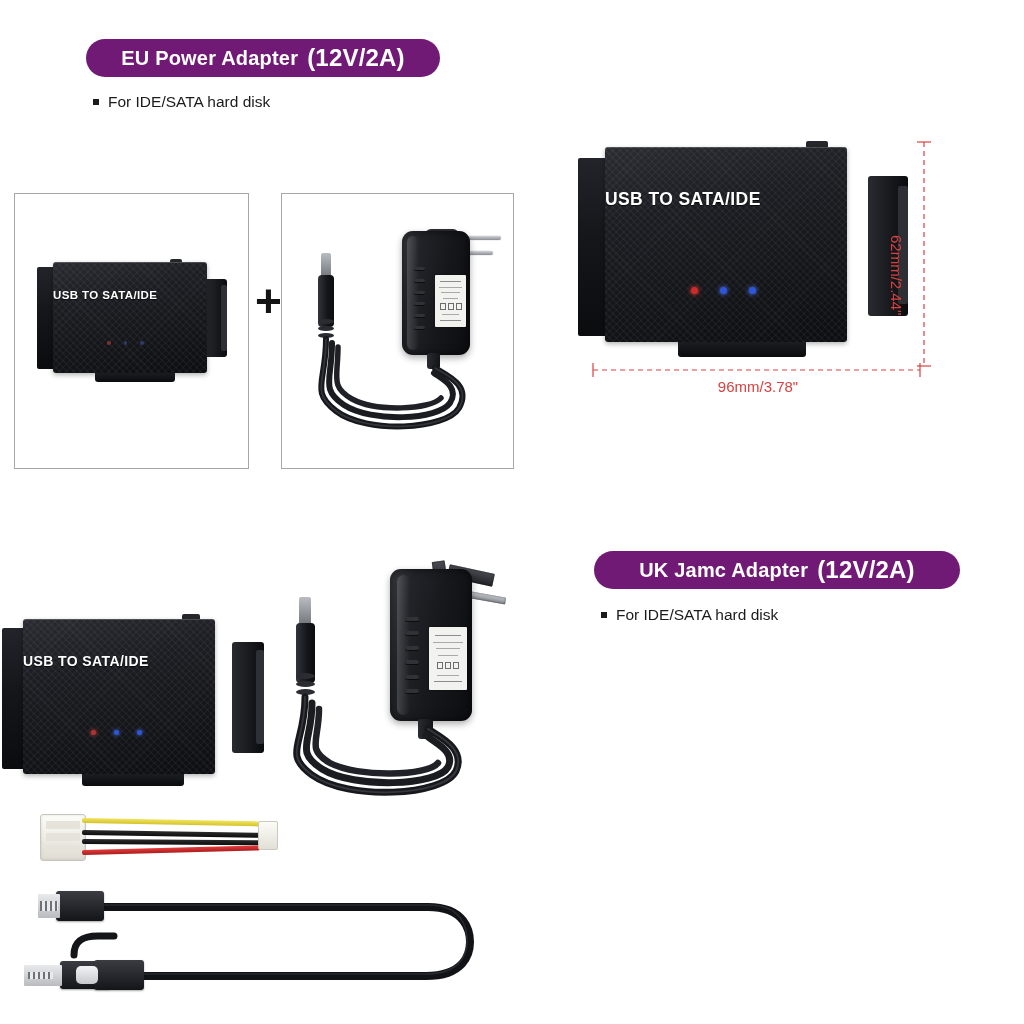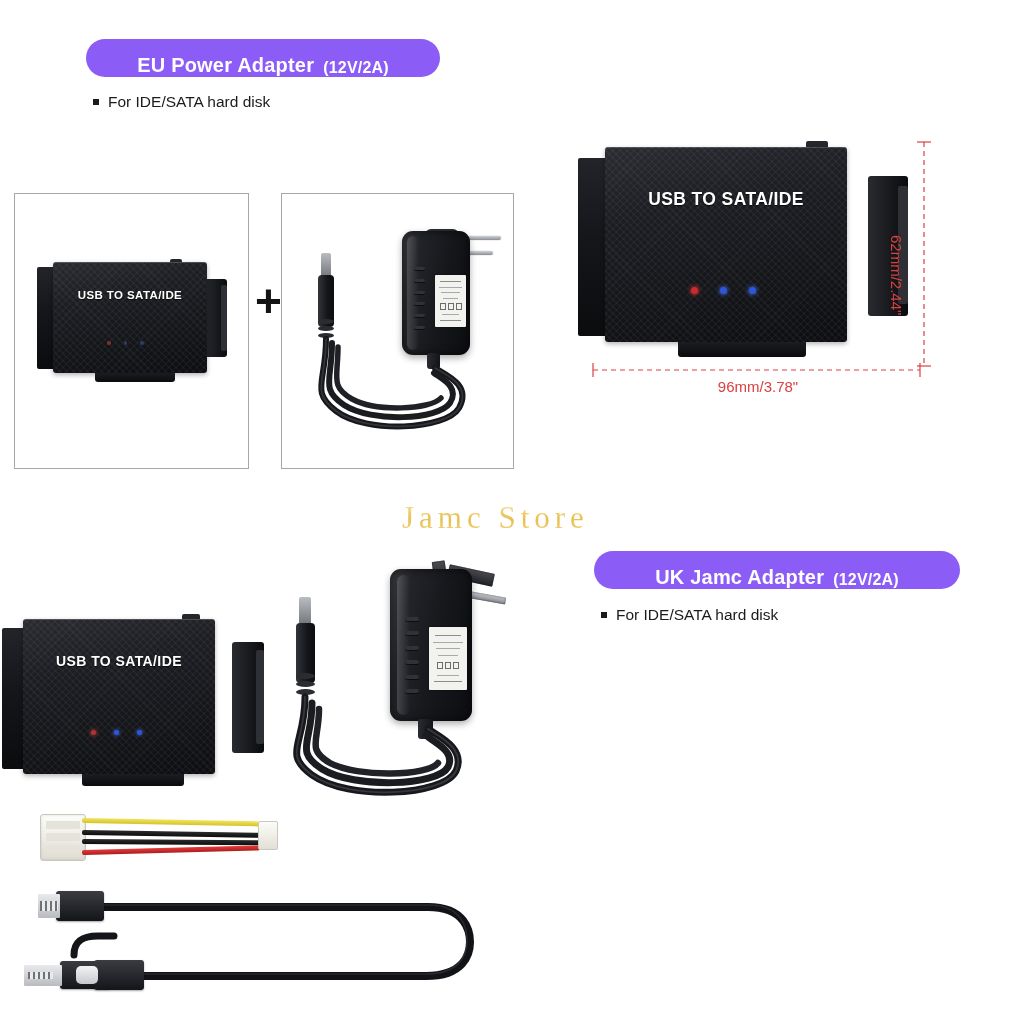--- a/index.html
+++ b/index.html
@@ -8,26 +8,26 @@
     width:1024px;height:1024px;position:relative;overflow:hidden;
     font-family:"Liberation Sans","DejaVu Sans",sans-serif;
     background:#ffffff;
     -webkit-font-smoothing:antialiased;
   }
   .stage{position:absolute;left:0;top:0;width:1024px;height:1024px;}
   .abs{position:absolute;}
 
   
   .badge{
-    position:absolute;display:flex;align-items:flex-end;justify-content:center;
-    background:#8b5cf6;color:#ffffff;border-radius:999px;
+    position:absolute;display:flex;align-items:center;justify-content:center;
+    background:#701a75;color:#ffffff;border-radius:999px;
     font-weight:bold;white-space:nowrap;letter-spacing:.2px;
   }
   .badge .b-main{font-size:20px;}
-  .badge .b-sub{font-size:16px;margin-left:9px;}
+  .badge .b-sub{font-size:24px;margin-left:9px;}
   #badge-eu{left:86px;top:39px;width:354px;height:38px;}
   #badge-uk{left:594px;top:551px;width:366px;height:38px;}
 
   .bullet-row{position:absolute;display:flex;align-items:center;font-size:15.5px;color:#1b1b1b;}
   .bullet-sq{width:6px;height:6px;background:#1b1b1b;margin-right:9px;flex:0 0 auto;}
   #bullet-eu{left:93px;top:93px;}
   #bullet-uk{left:601px;top:606px;}
 
   
   .panel{position:absolute;background:#ffffff;border:1.6px solid #a7a7a7;box-sizing:border-box;}
@@ -55,21 +55,21 @@
   .dev-body{
     position:absolute;border-radius:3px;
     background:
       repeating-linear-gradient(45deg,rgba(255,255,255,.040) 0 1.5px,rgba(0,0,0,0) 1.5px 5px),
       repeating-linear-gradient(-45deg,rgba(255,255,255,.032) 0 1.5px,rgba(0,0,0,0) 1.5px 5px),
       linear-gradient(168deg,#2b2c32 0%,#1d1e23 30%,#141519 70%,#0d0e11 100%);
     box-shadow:inset 0 1px 0 rgba(255,255,255,.18), 0 2px 5px rgba(0,0,0,.30);
     overflow:hidden;
   }
   .dev-label{
-    position:absolute;left:0;width:100%;text-align:center;color:#ffffff;
+    position:absolute;left:0;width:100%;text-align:left;color:#ffffff;
     font-weight:bold;letter-spacing:.4px;text-shadow:0 1px 1px rgba(0,0,0,.75);
   }
   .leds{position:absolute;display:flex;align-items:center;}
   .led{border-radius:50%;}
   .dev-foot{position:absolute;background:linear-gradient(180deg,#1c1d22,#0a0b0d);border-radius:0 0 3px 3px;}
   .dev-usbnub{position:absolute;background:#26272c;border-radius:2px 2px 0 0;}
 
   
   .adapter{position:absolute;}
   .ad-brick{
@@ -235,21 +235,20 @@
     <line x1="33" y1="233" x2="33" y2="247" stroke="#d94141" stroke-width="1.2"></line>
     <line x1="360" y1="233" x2="360" y2="247" stroke="#d94141" stroke-width="1.2"></line>
 
     <line x1="364" y1="12" x2="364" y2="236" stroke="#d94141" stroke-width="1.2" stroke-dasharray="5,4"></line>
     <line x1="357" y1="12" x2="371" y2="12" stroke="#d94141" stroke-width="1.2"></line>
     <line x1="357" y1="236" x2="371" y2="236" stroke="#d94141" stroke-width="1.2"></line>
   </svg>
   <div class="abs" style="left:593px;top:378px;width:330px;text-align:center;color:#d94141;font-size:15px;">96mm/3.78"</div>
   <div class="abs" style="left:905px;top:235px;color:#d94141;font-size:15px;white-space:nowrap;transform:rotate(90deg);transform-origin:left top;">62mm/2.44"</div>
 
-  <div id="watermark">Jamc  Store</div>
 
   <div class="badge" id="badge-uk">
     <span class="b-main">UK Jamc Adapter</span>
     <span class="b-sub">(12V/2A)</span>
   </div>
   <div class="bullet-row" id="bullet-uk">
     <span class="bullet-sq"></span>
     <span>For IDE/SATA hard disk</span>
   </div>
 

